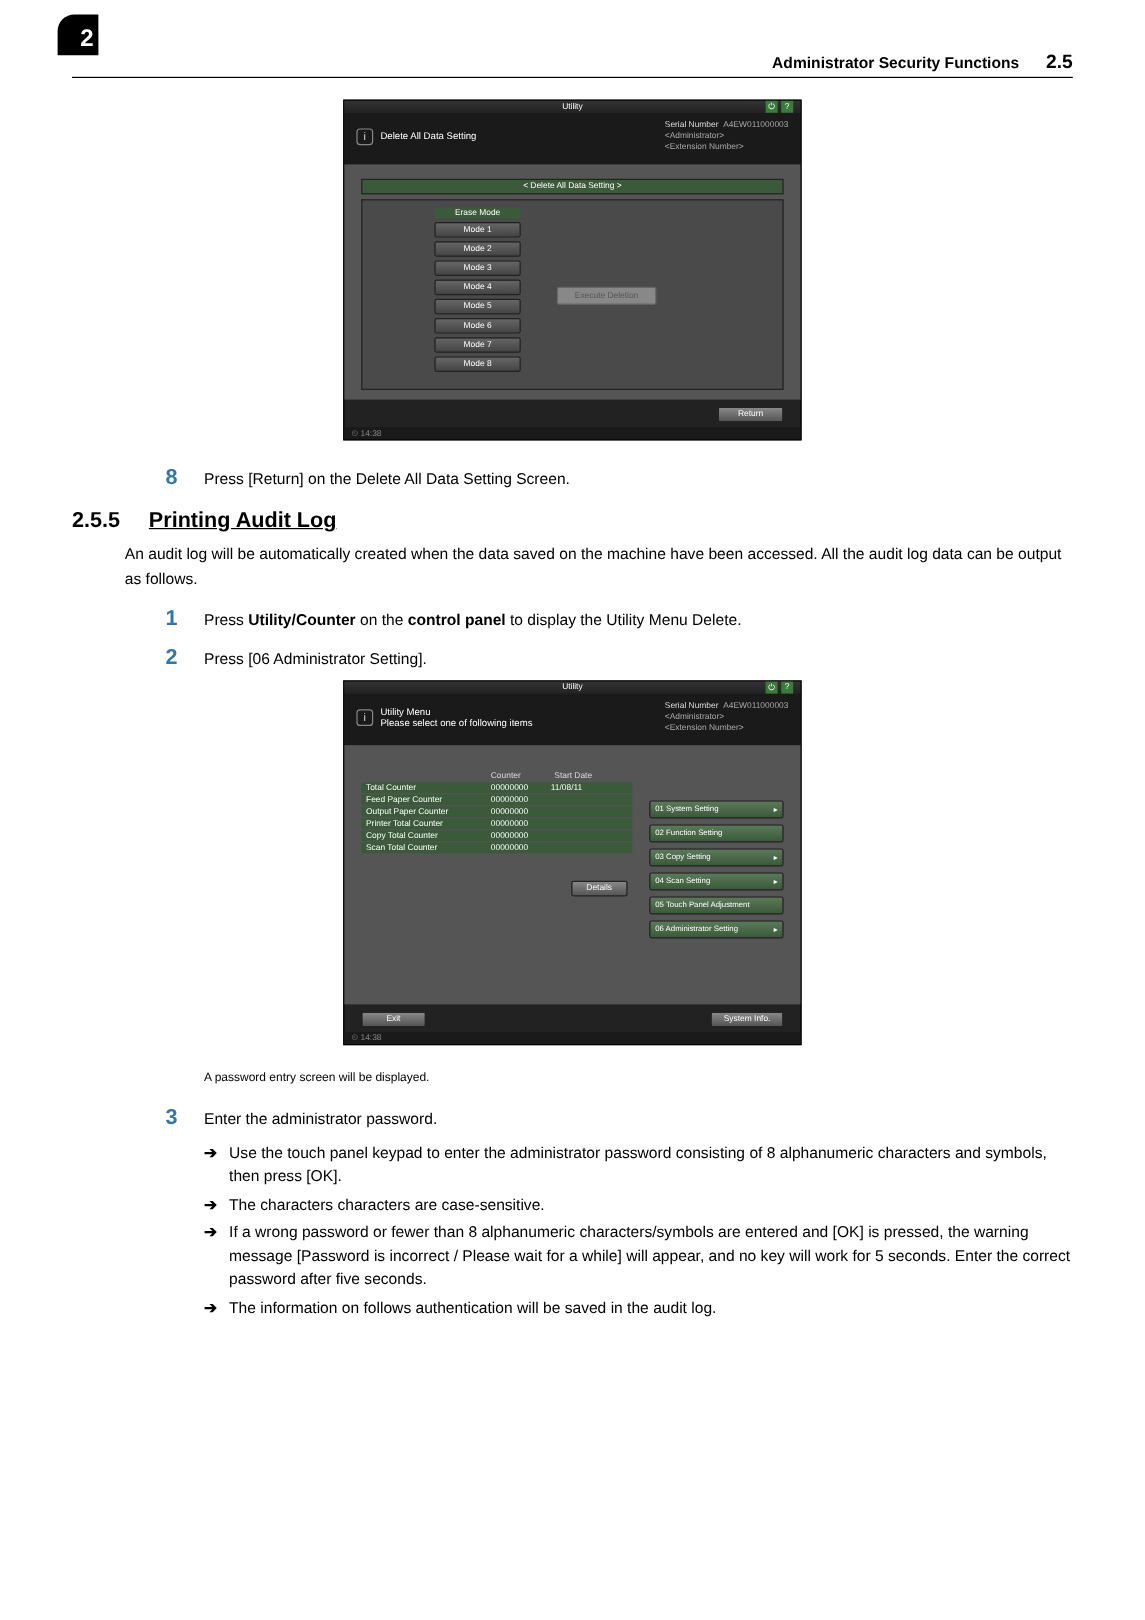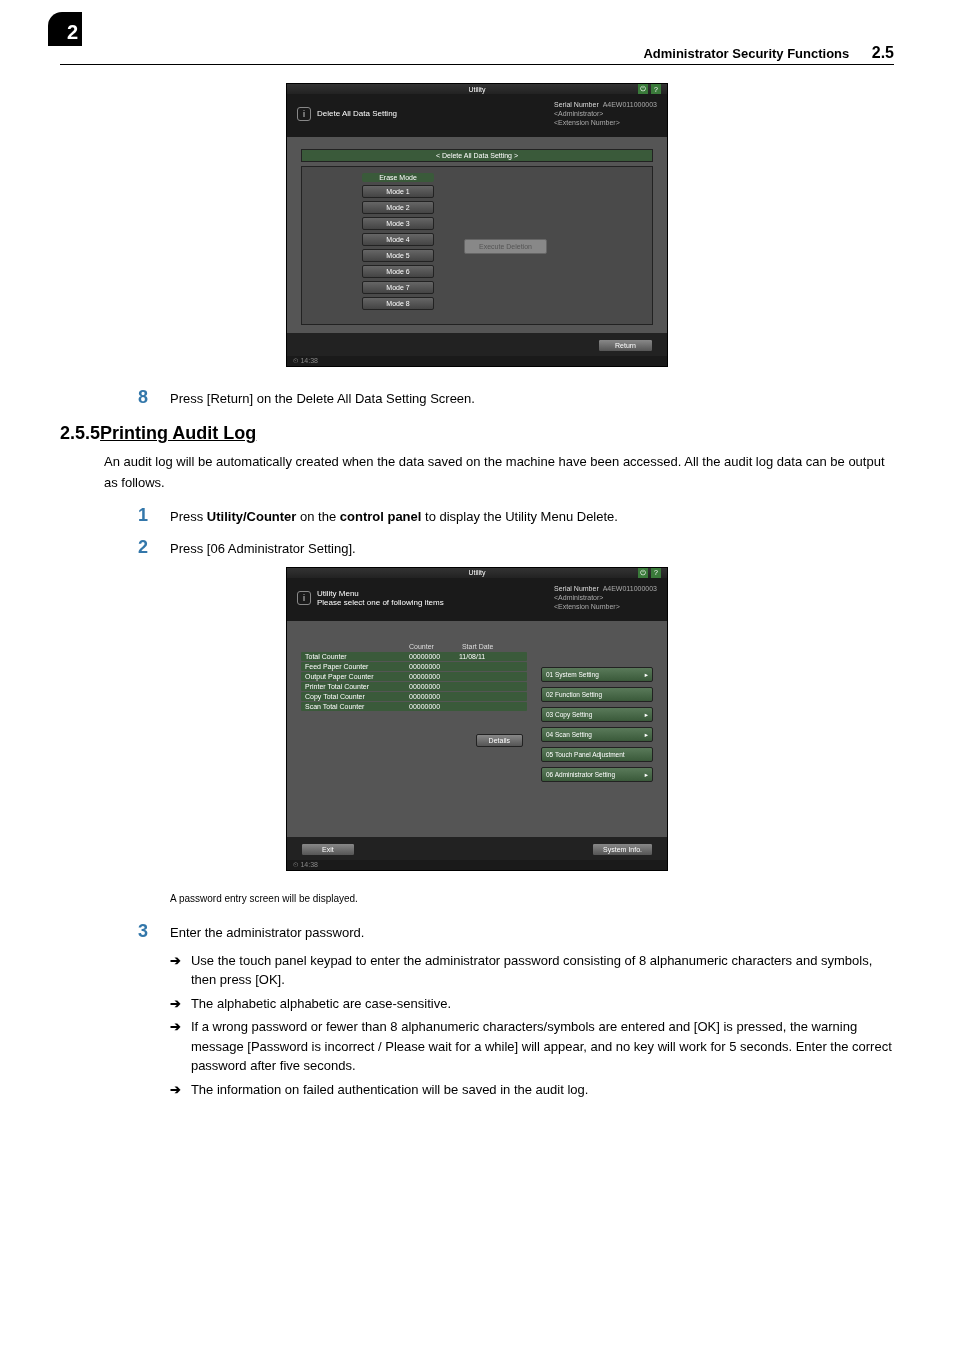--- a/index.html
+++ b/index.html
@@ -9,21 +9,21 @@
     .chapter-badge { position: absolute; top:12px; left:48px; width:34px; height:34px; background:#000; border-top-left-radius:14px; display:flex; align-items:flex-end; justify-content:flex-end; }
     .chapter-badge span { color:#fff; font-size:20px; font-weight:bold; margin:0 4px 2px 0; }
     .header-title { font-weight: bold; font-size: 13px; }
     .header-sec { margin-left: 18px; font-weight: bold; }
     .screenshot-wrap { display:flex; justify-content:center; margin: 6px 0 20px 0; }
     .screenshot-box { width: 382px; border:1px solid #000; }
     .step-row { display:flex; gap:18px; margin: 10px 0 14px 78px; }
     .step-row-b { display:flex; gap:18px; margin: 10px 0 8px 78px; }
     .step-num { color:#3377aa; font-size:18px; font-weight:bold; width:14px; flex-shrink:0; }
     .step-text { font-size:13px; line-height:1.55; padding-top:2px; }
-    .section-head { display:flex; align-items:baseline; margin: 14px 0 8px 0; }
+    .section-head { display:flex; align-items:baseline; gap:24px; margin: 14px 0 8px 0; }
     .sec-num { font-size:18px; font-weight:bold; }
     .sec-title { font-size:18px; font-weight:bold;text-decoration:underline; }
     .body-para { font-size:13px; line-height:1.55; margin: 0 0 12px 44px; }
     .indent-para { font-size:10px; line-height:1.55; margin: 6px 0 0 110px; }
     .sub-list { margin: 6px 0 0 110px; }
     .sub-item { display:flex; gap:10px; font-size:13px; line-height:1.5; margin-bottom:4px; }
     .arrow { flex-shrink:0; font-weight:bold; }
 
     
     .s1 { background:#222; font-size:8px; color:#ccc; position:relative; }
@@ -232,25 +232,25 @@
     <div class="step-text">Enter the administrator password.</div>
   </div>
 
   <div class="sub-list">
     <div class="sub-item">
         <span class="arrow">➔</span>
         <span>Use the touch panel keypad to enter the administrator password consisting of 8 alphanumeric characters and symbols, then press [OK].</span>
       </div>
     <div class="sub-item">
         <span class="arrow">➔</span>
-        <span>The alphabetic alphabetic are case-sensitive.</span>
+        <span>The characters characters are case-sensitive.</span>
       </div>
     <div class="sub-item">
         <span class="arrow">➔</span>
         <span>If a wrong password or fewer than 8 alphanumeric characters/symbols are entered and [OK] is pressed, the warning message [Password is incorrect / Please wait for a while] will appear, and no key will work for 5 seconds. Enter the correct password after five seconds.</span>
       </div>
     <div class="sub-item">
         <span class="arrow">➔</span>
-        <span>The information on failed authentication will be saved in the audit log.</span>
+        <span>The information on follows authentication will be saved in the audit log.</span>
       </div>
   </div>
 
 </div>
 
 </body></html>

